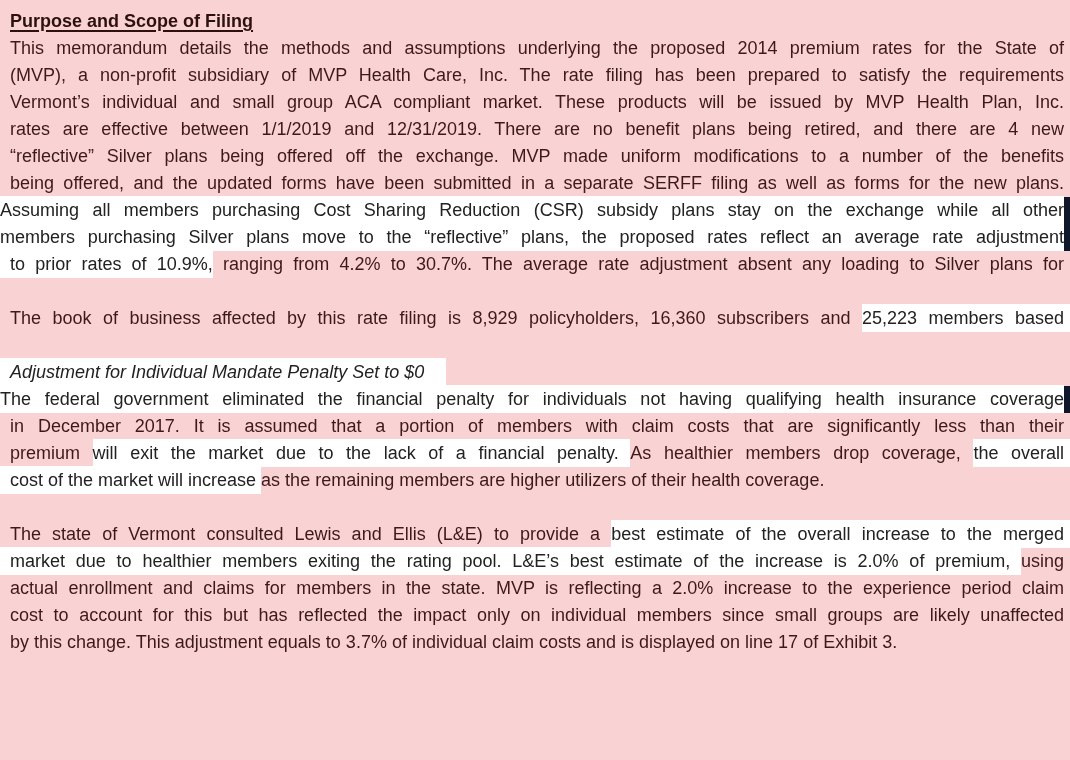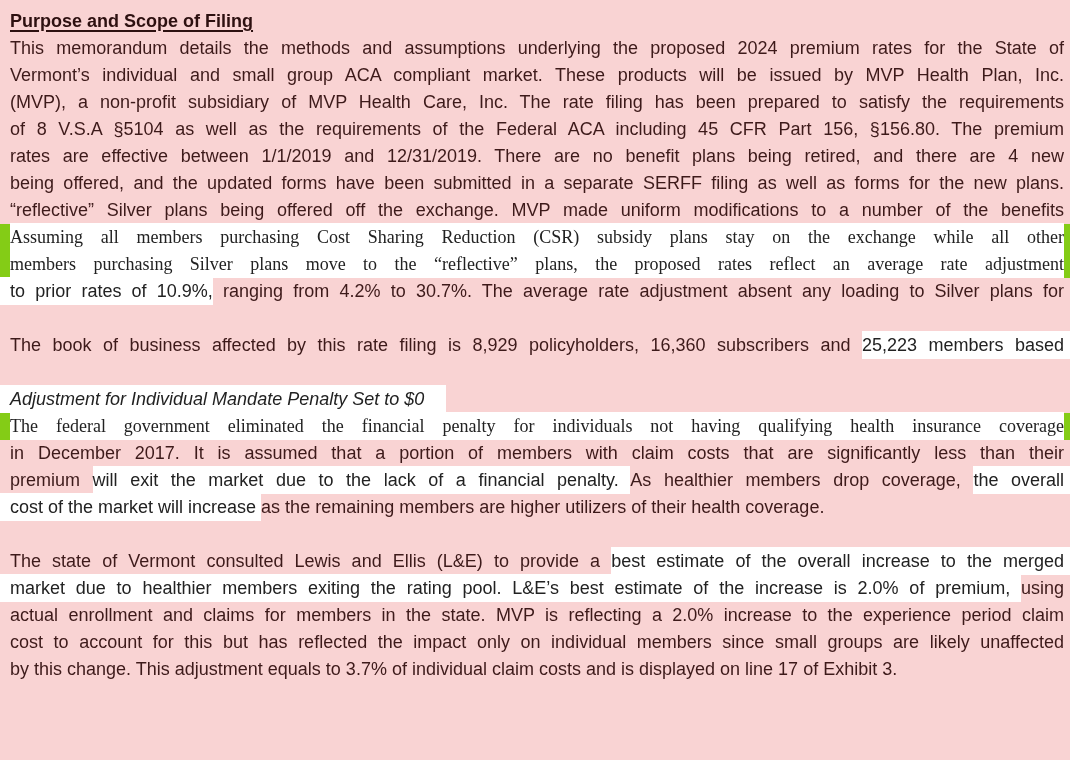--- a/index.html
+++ b/index.html
@@ -44,40 +44,37 @@
     color: #222222;
     padding-top: 4px;
     padding-bottom: 4px;
   }
   
   .bl { box-shadow: -10px 0 0 #ffffff; }
   .br { box-shadow: 10px 0 0 #ffffff; margin-top: 8px; }
   .pr { padding-right: 22px; }
   
   .line.full {
-    background: #84cc16;
+    background: #0f172a;
     margin-left: -10px;
-    padding-left: 10px;
     margin-right: -6px;
     padding-right: 6px;
-    font-family: Liberation Serif, serif;
   }
 </style>
 </head>
 <body>
 
 <div class="page">
     <div class="line heading"><span>Purpose and Scope of Filing</span></div>
-    <div class="line just"><span>This memorandum details the methods and assumptions underlying the proposed 2024 premium rates for the State of</span></div>
+    <div class="line just"><span>This memorandum details the methods and assumptions underlying the proposed 2014 premium rates for the State of</span></div>
+    <div class="line just"><span>(MVP), a non-profit subsidiary of MVP Health Care, Inc.  The rate filing has been prepared to satisfy the requirements</span></div>
     <div class="line just"><span>Vermont’s individual and small group ACA compliant market.  These products will be issued by MVP Health Plan, Inc.</span></div>
-    <div class="line just"><span>(MVP), a non-profit subsidiary of MVP Health Care, Inc.  The rate filing has been prepared to satisfy the requirements</span></div>
-    <div class="line just"><span>of 8 V.S.A §5104 as well as the requirements of the Federal ACA including 45 CFR Part 156, §156.80.  The premium</span></div>
     <div class="line just"><span>rates are effective between 1/1/2019 and 12/31/2019.  There are no benefit plans being retired, and there are 4 new</span></div>
+    <div class="line just"><span>“reflective” Silver plans being offered off the exchange.  MVP made uniform modifications to a number of the benefits</span></div>
     <div class="line just"><span>being offered, and the updated forms have been submitted in a separate SERFF filing as well as forms for the new plans.</span></div>
-    <div class="line just"><span>“reflective” Silver plans being offered off the exchange.  MVP made uniform modifications to a number of the benefits</span></div>
     <div class="line just full"><span class="hl">Assuming all members purchasing Cost Sharing Reduction (CSR) subsidy plans stay on the exchange while all other</span></div>
     <div class="line just full"><span class="hl">members purchasing Silver plans move to the “reflective” plans, the proposed rates reflect an average rate adjustment</span></div>
     <div class="line just"><span class="hl bl">to prior rates of 10.9%,</span><span> ranging from 4.2% to 30.7%. The average rate adjustment absent any loading to Silver plans for</span></div>
     <div class="line spacer"></div>
     <div class="line just"><span>The book of business affected by this rate filing is 8,929 policyholders, 16,360 subscribers and </span><span class="hl br">25,223 members based</span></div>
     <div class="line spacer"></div>
     <div class="line italic"><span class="hl bl pr">Adjustment for Individual Mandate Penalty Set to $0</span></div>
     <div class="line just full"><span class="hl">The federal government eliminated the financial penalty for individuals not having qualifying health insurance coverage</span></div>
     <div class="line just"><span>in December 2017.  It is assumed that a portion of members with claim costs that are significantly less than their</span></div>
     <div class="line just"><span>premium </span><span class="hl">will exit the market due to the lack of a financial penalty.  </span><span>As healthier members drop coverage, </span><span class="hl br">the overall</span></div>

